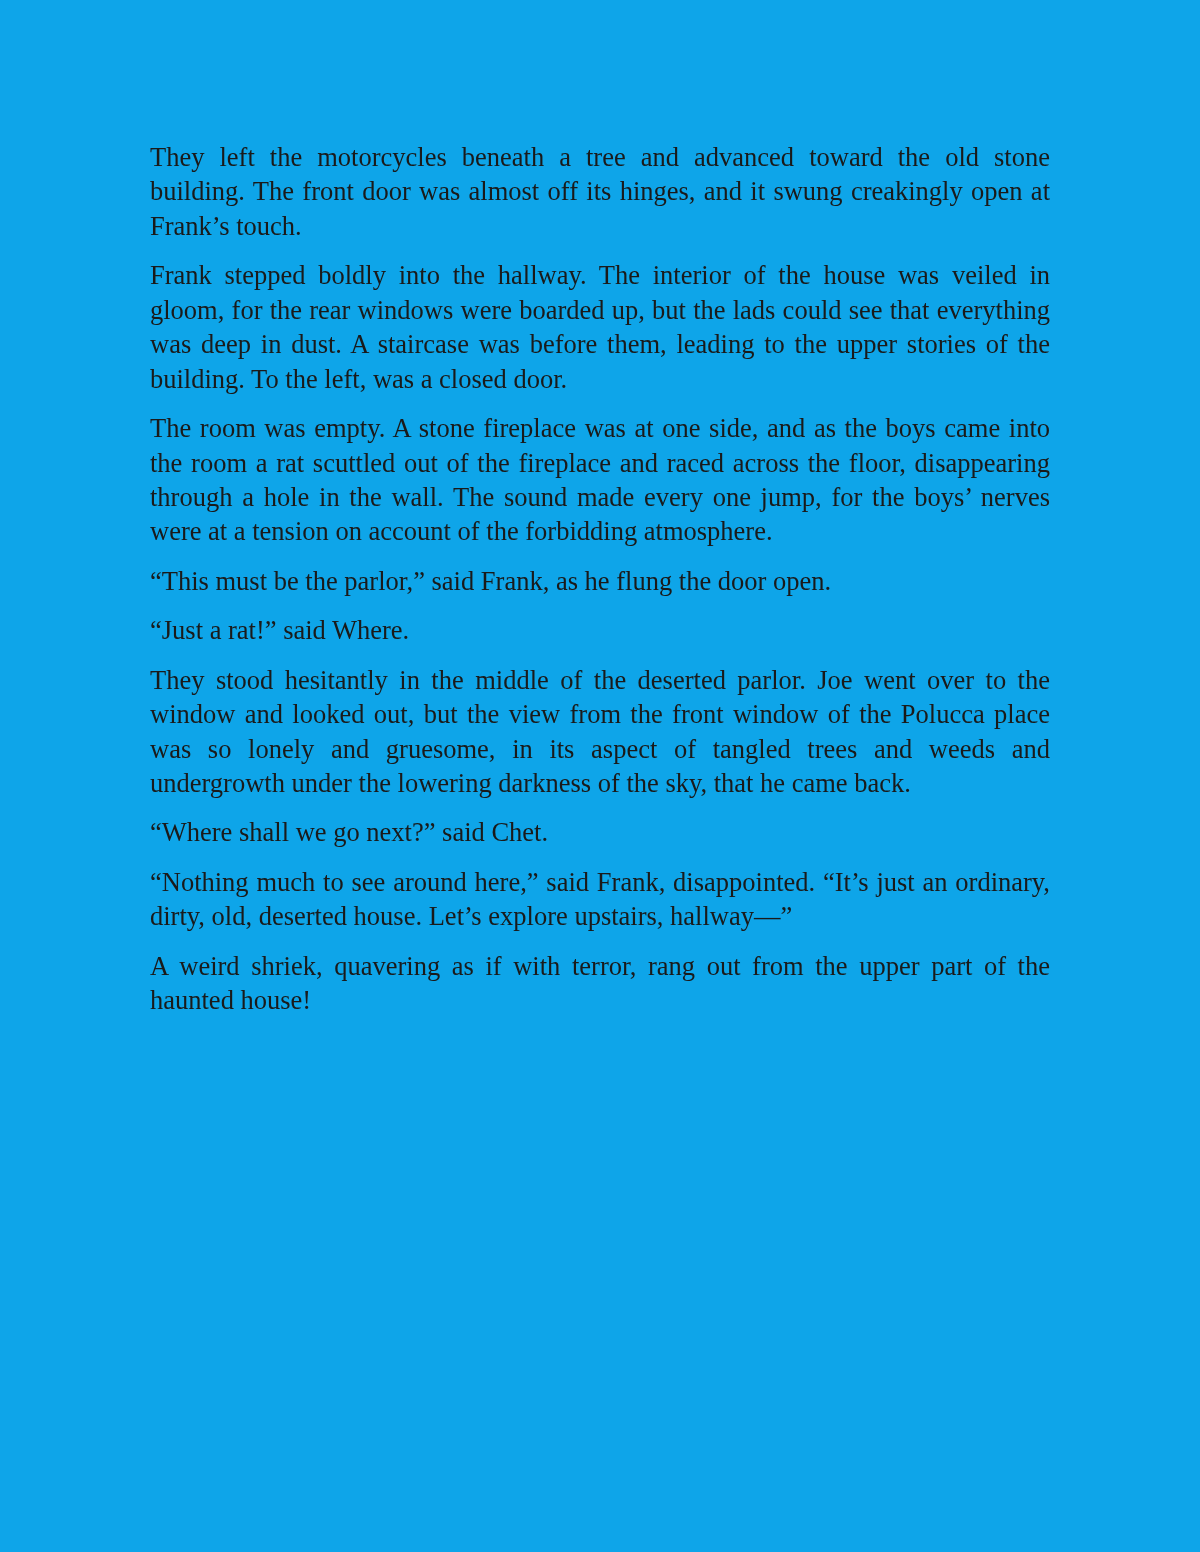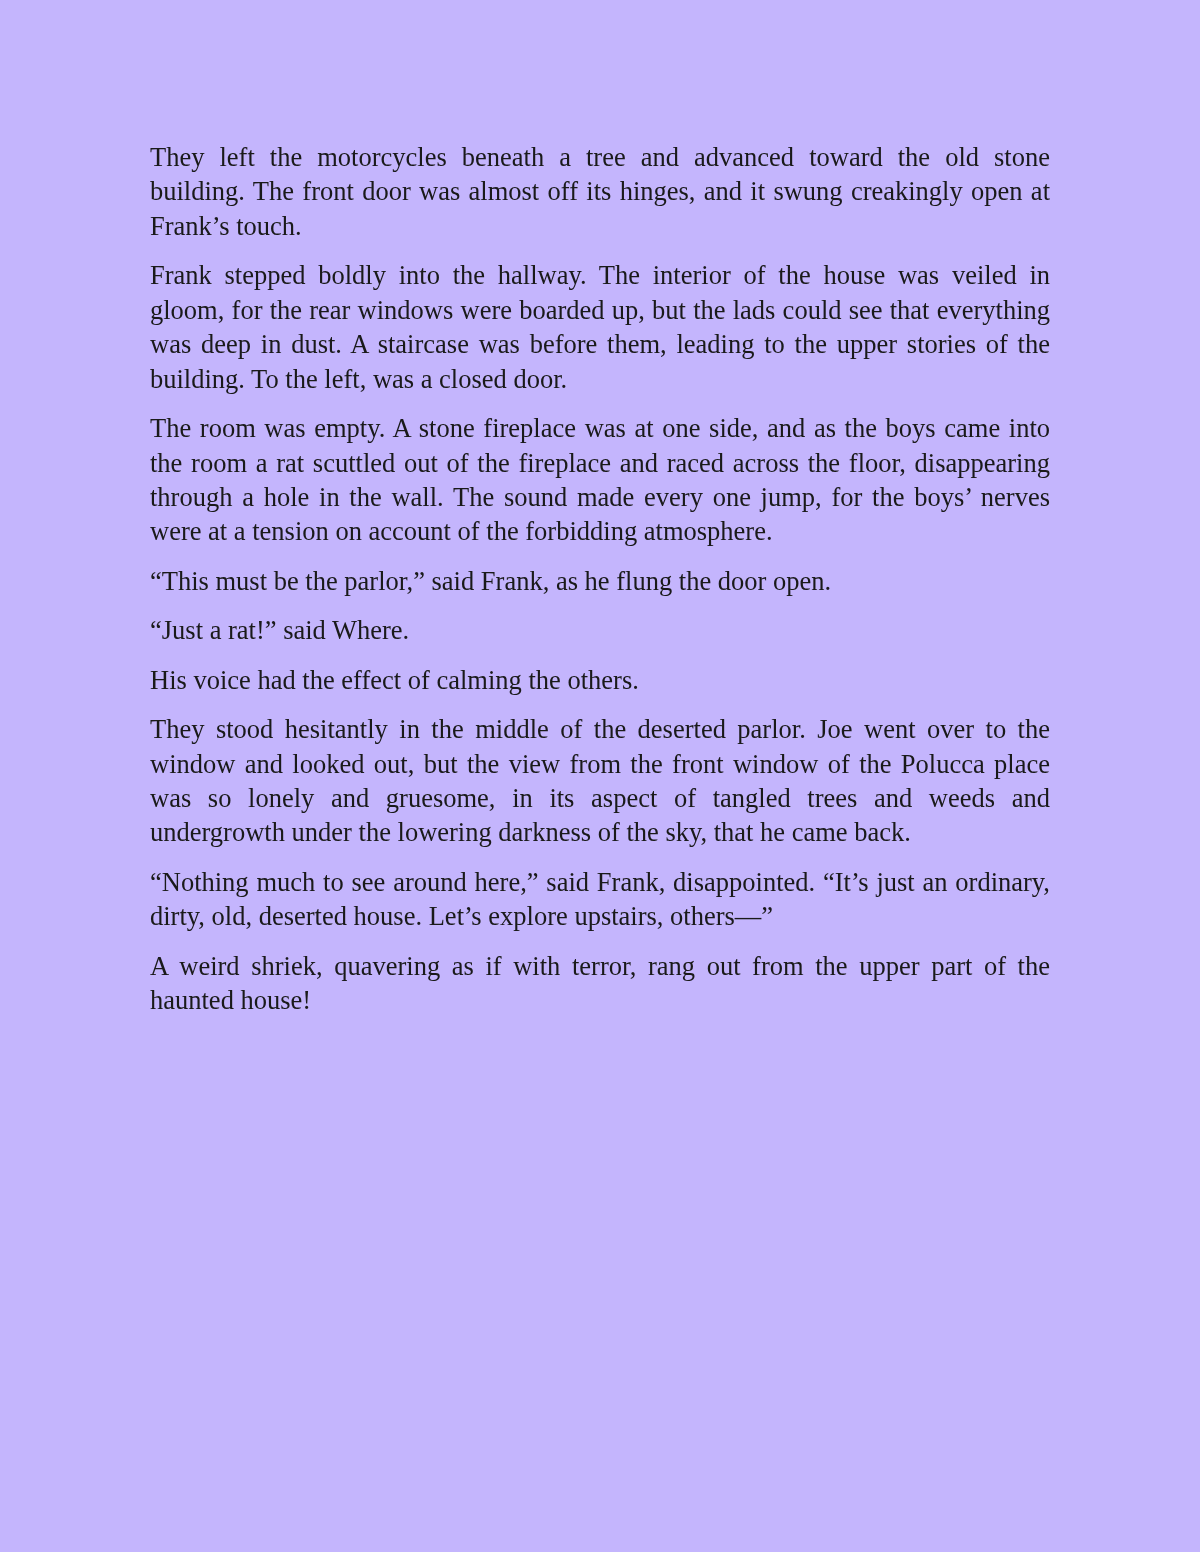--- a/index.html
+++ b/index.html
@@ -11,21 +11,21 @@
     width: 1200px;
     height: 1552px;
     font-family: "Liberation Serif", "DejaVu Serif", serif;
     color: #1a1a1a;
   }
   .page {
     box-sizing: border-box;
     width: 1200px;
     height: 1552px;
     padding: 140px 150px 0 150px;
-    background: #c4b5fd;
+    background: #0ea5e9;
   }
   .body-text {
     width: 900px;
   }
   .para {
     font-size: 26.5px;
     line-height: 1.30;
     text-align: justify;
     text-justify: inter-word;
     margin: 0 0 15px 0;
@@ -38,18 +38,18 @@
 </head>
 <body>
 
 <div class="page">
   <div class="body-text">
     <p class="para">They left the motorcycles beneath a tree and advanced toward the old stone building. The front door was almost off its hinges, and it swung creakingly open at Frank’s touch.</p>
     <p class="para">Frank stepped boldly into the hallway. The interior of the house was veiled in gloom, for the rear windows were boarded up, but the lads could see that everything was deep in dust. A staircase was before them, leading to the upper stories of the building. To the left, was a closed door.</p>
     <p class="para">The room was empty. A stone fireplace was at one side, and as the boys came into the room a rat scuttled out of the fireplace and raced across the floor, disappearing through a hole in the wall. The sound made every one jump, for the boys’ nerves were at a tension on account of the forbidding atmosphere.</p>
     <p class="para">“This must be the parlor,” said Frank, as he flung the door open.</p>
     <p class="para">“Just a rat!” said Where.</p>
-    <p class="para">His voice had the effect of calming the others.</p>
     <p class="para">They stood hesitantly in the middle of the deserted parlor. Joe went over to the window and looked out, but the view from the front window of the Polucca place was so lonely and gruesome, in its aspect of tangled trees and weeds and undergrowth under the lowering darkness of the sky, that he came back.</p>
-    <p class="para">“Nothing much to see around here,” said Frank, disappointed. “It’s just an ordinary, dirty, old, deserted house. Let’s explore upstairs, others—”</p>
+    <p class="para">“Where shall we go next?” said Chet.</p>
+    <p class="para">“Nothing much to see around here,” said Frank, disappointed. “It’s just an ordinary, dirty, old, deserted house. Let’s explore upstairs, hallway—”</p>
     <p class="para">A weird shriek, quavering as if with terror, rang out from the upper part of the haunted house!</p>
   </div>
 </div>
 
 </body></html>

